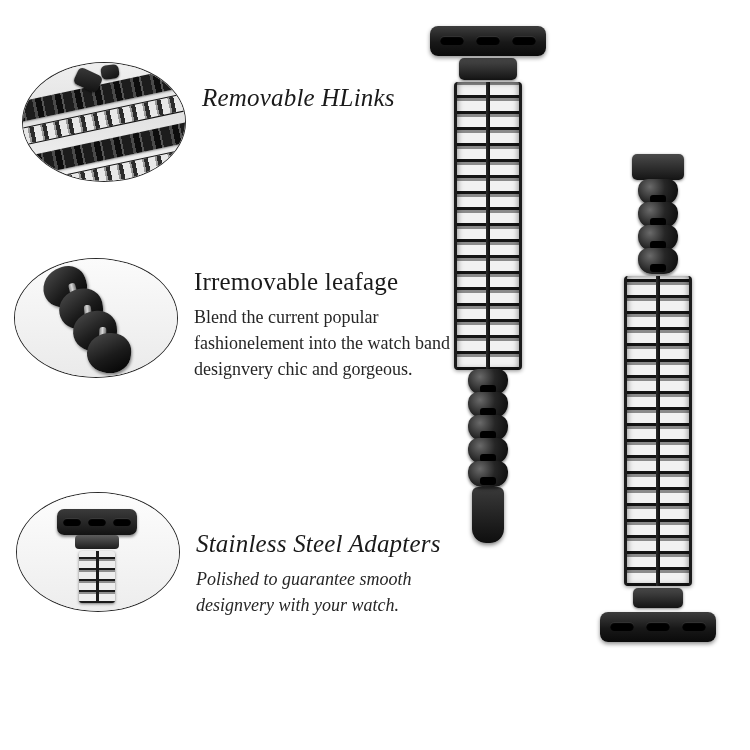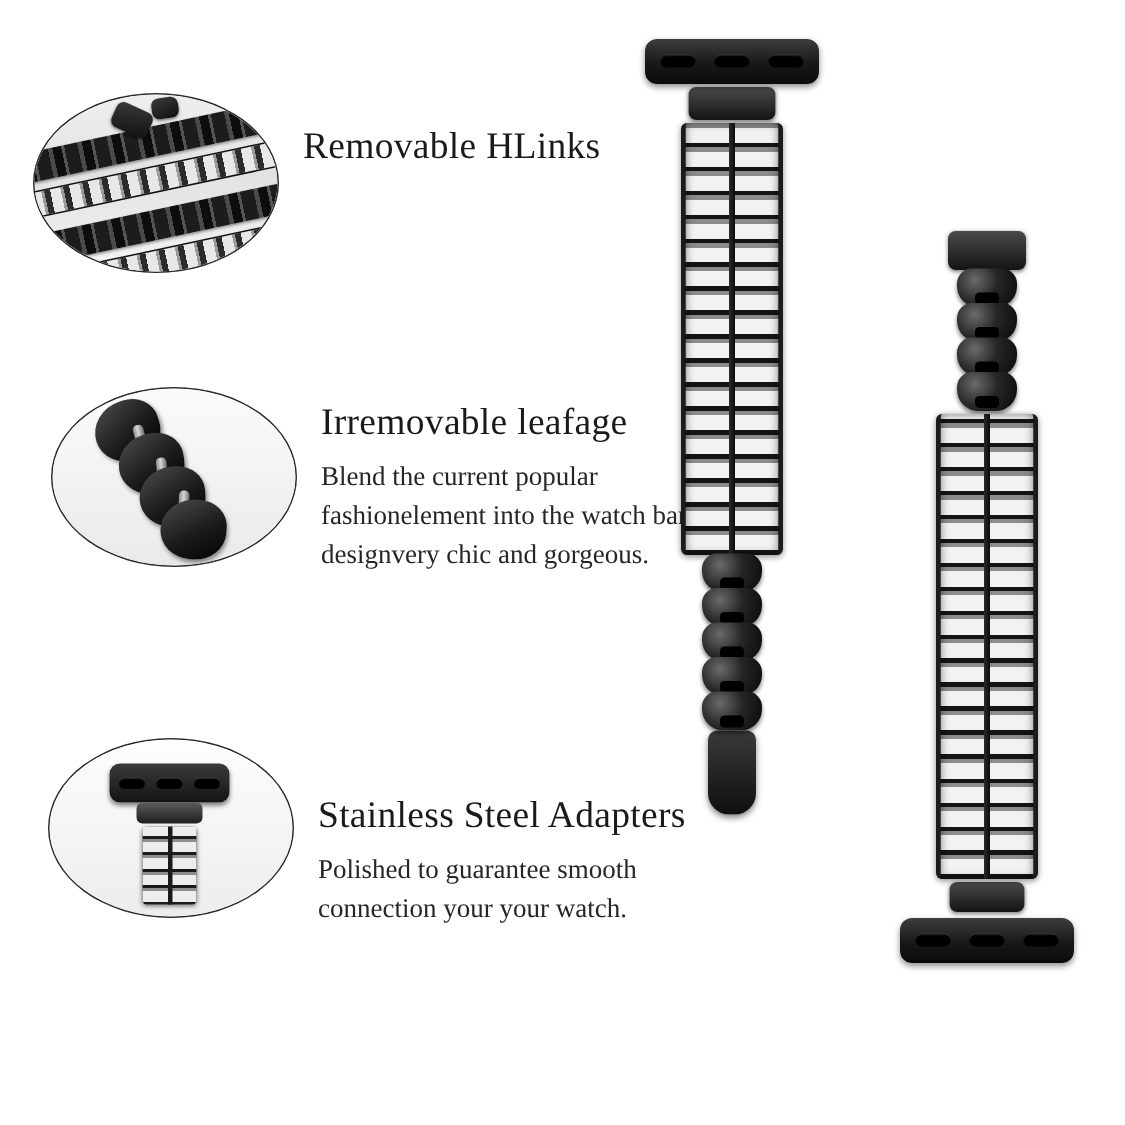--- a/index.html
+++ b/index.html
@@ -52,24 +52,24 @@
   }
   .feature-desc {
     font-size: 18px;
     color: #262626;
     line-height: 1.45;
     margin: 0;
     max-width: 290px;
   }
 
   #feature-1 { left: 22px; top: 62px; }
-  #feature-2 { left: 34px; top: 258px; }
-  #feature-3 { left: 32px; top: 492px; }
-
-  #feature-1 .feature-text { padding-top: 22px; }
+  #feature-2 { left: 14px; top: 258px; }
+  #feature-3 { left: 16px; top: 492px; font-style: italic; }
+
+  #feature-1 .feature-text { padding-top: 22px; font-style: italic; }
   #feature-3 .feature-text { padding-top: 38px; }
 
   
   .thumb-bg-1 {
     position: absolute;
     inset: 0;
     background:
       linear-gradient(180deg, #efefef 0%, #e2e2e2 45%, #f4f4f4 100%);
   }
   .chain-diag {
@@ -352,21 +352,21 @@
       <div class="adapter-top">
         <div class="adapter-slot s1"></div>
         <div class="adapter-slot s2"></div>
         <div class="adapter-slot s3"></div>
       </div>
       <div class="adapter-neck"></div>
       <div class="adapter-gems"></div>
     </div>
     <div class="feature-text">
       <h2 class="feature-title">Stainless Steel Adapters</h2>
-      <p class="feature-desc">Polished to guarantee smooth connection your your watch.</p>
+      <p class="feature-desc">Polished to guarantee smooth designvery with your watch.</p>
     </div>
   </div>
 
   <div class="product" id="product-left">
     <div class="lug">
       <div class="slot s1"></div>
       <div class="slot s2"></div>
       <div class="slot s3"></div>
     </div>
     <div class="connector"></div>

